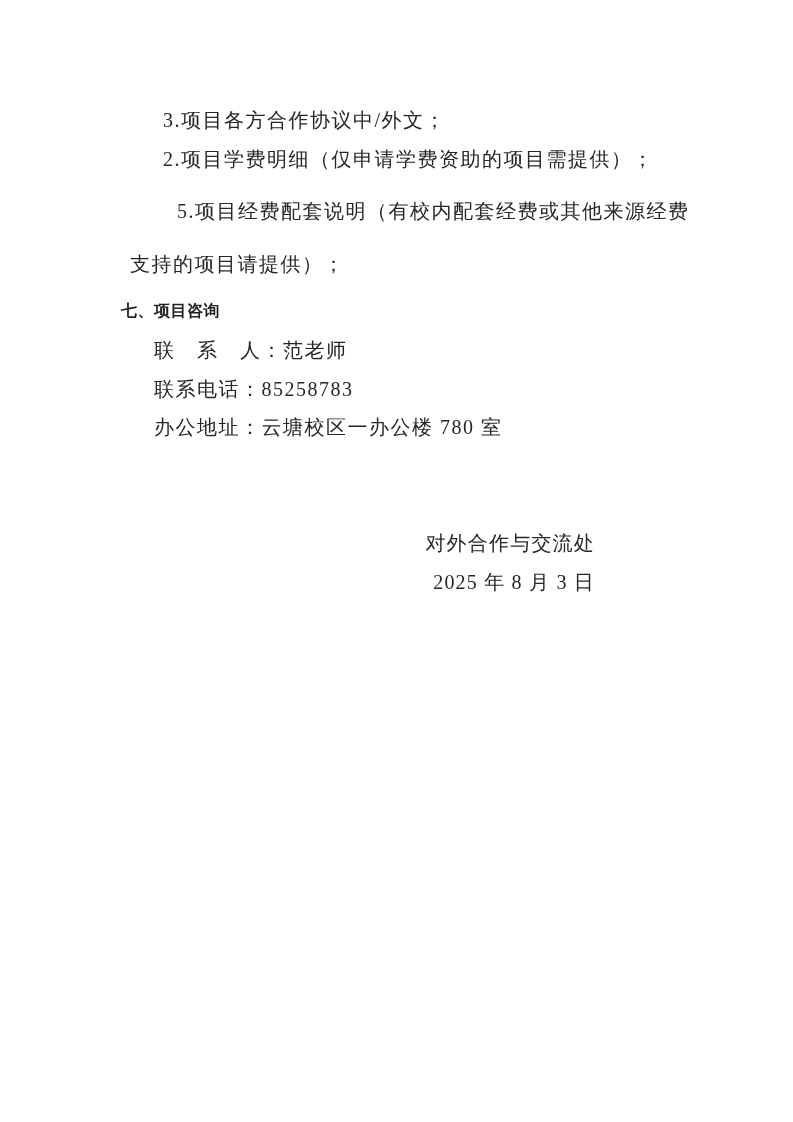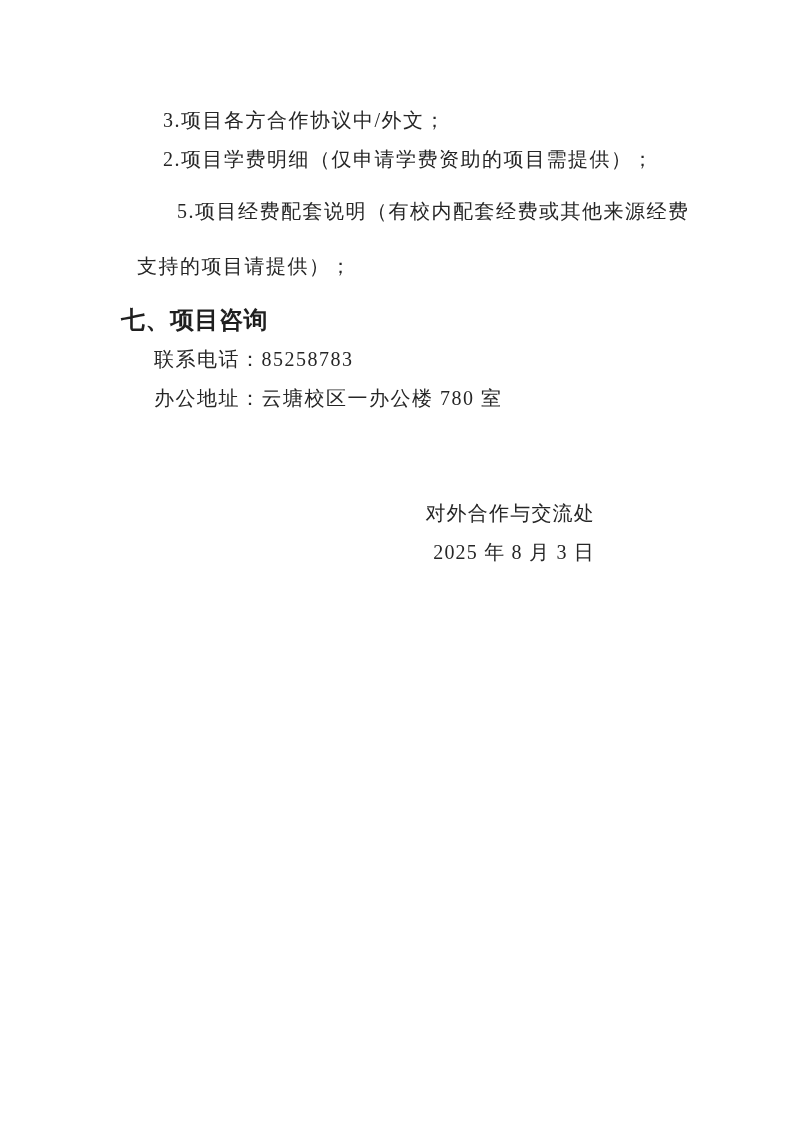--- a/index.html
+++ b/index.html
@@ -32,30 +32,30 @@
     text-align: left;
   }
   .para-wrap-first {
     margin: 14px;
     text-indent: 42px;
     white-space: nowrap;
     text-align: justify;
     text-align-last: justify;
   }
   .para-wrap-rest {
-    margin: 16px;
+    margin: 9px;
     text-indent: 0;
     white-space: nowrap;
     text-align: left;
   }
   .heading {
     margin: 0;
     font-family: "Liberation Sans", "DejaVu Sans", sans-serif;
     font-weight: bold;
-    font-size: 24px;
+    font-size: 16px;
     line-height: 38.6px;
     letter-spacing: 0.5px;
     color: #1f1f1f;
     text-indent: 0;
   }
   .contact-line {
     margin: 0;
     text-indent: 33px;
     white-space: nowrap;
     text-align: left;
@@ -99,20 +99,21 @@
 
     <p class="para">2.项目学费明细（仅申请学费资助的项目需提供）；</p>
 
     <div>
       <div class="para-wrap-first">5.项目经费配套说明（有校内配套经费或其他来源经费</div>
       <div class="para-wrap-rest">支持的项目请提供）；</div>
     </div>
 
     <h2 class="heading">七、项目咨询</h2>
 
+    <p class="contact-line">联　系　人：范老师</p>
 
     <p class="contact-line">联系电话：85258783</p>
 
     <p class="contact-line">办公地址：云塘校区一办公楼 780 室</p>
 
     <div class="blank-line"></div>
 
 
     <div class="blank-line"></div>
 

